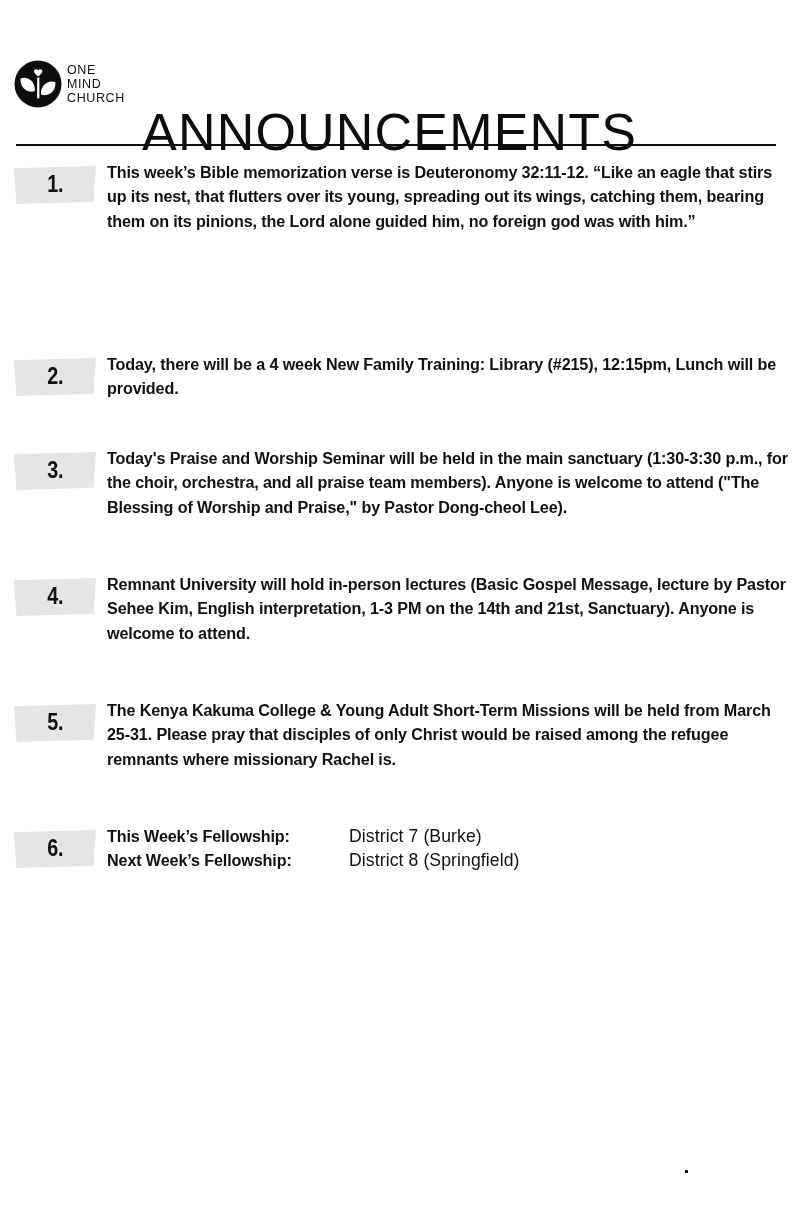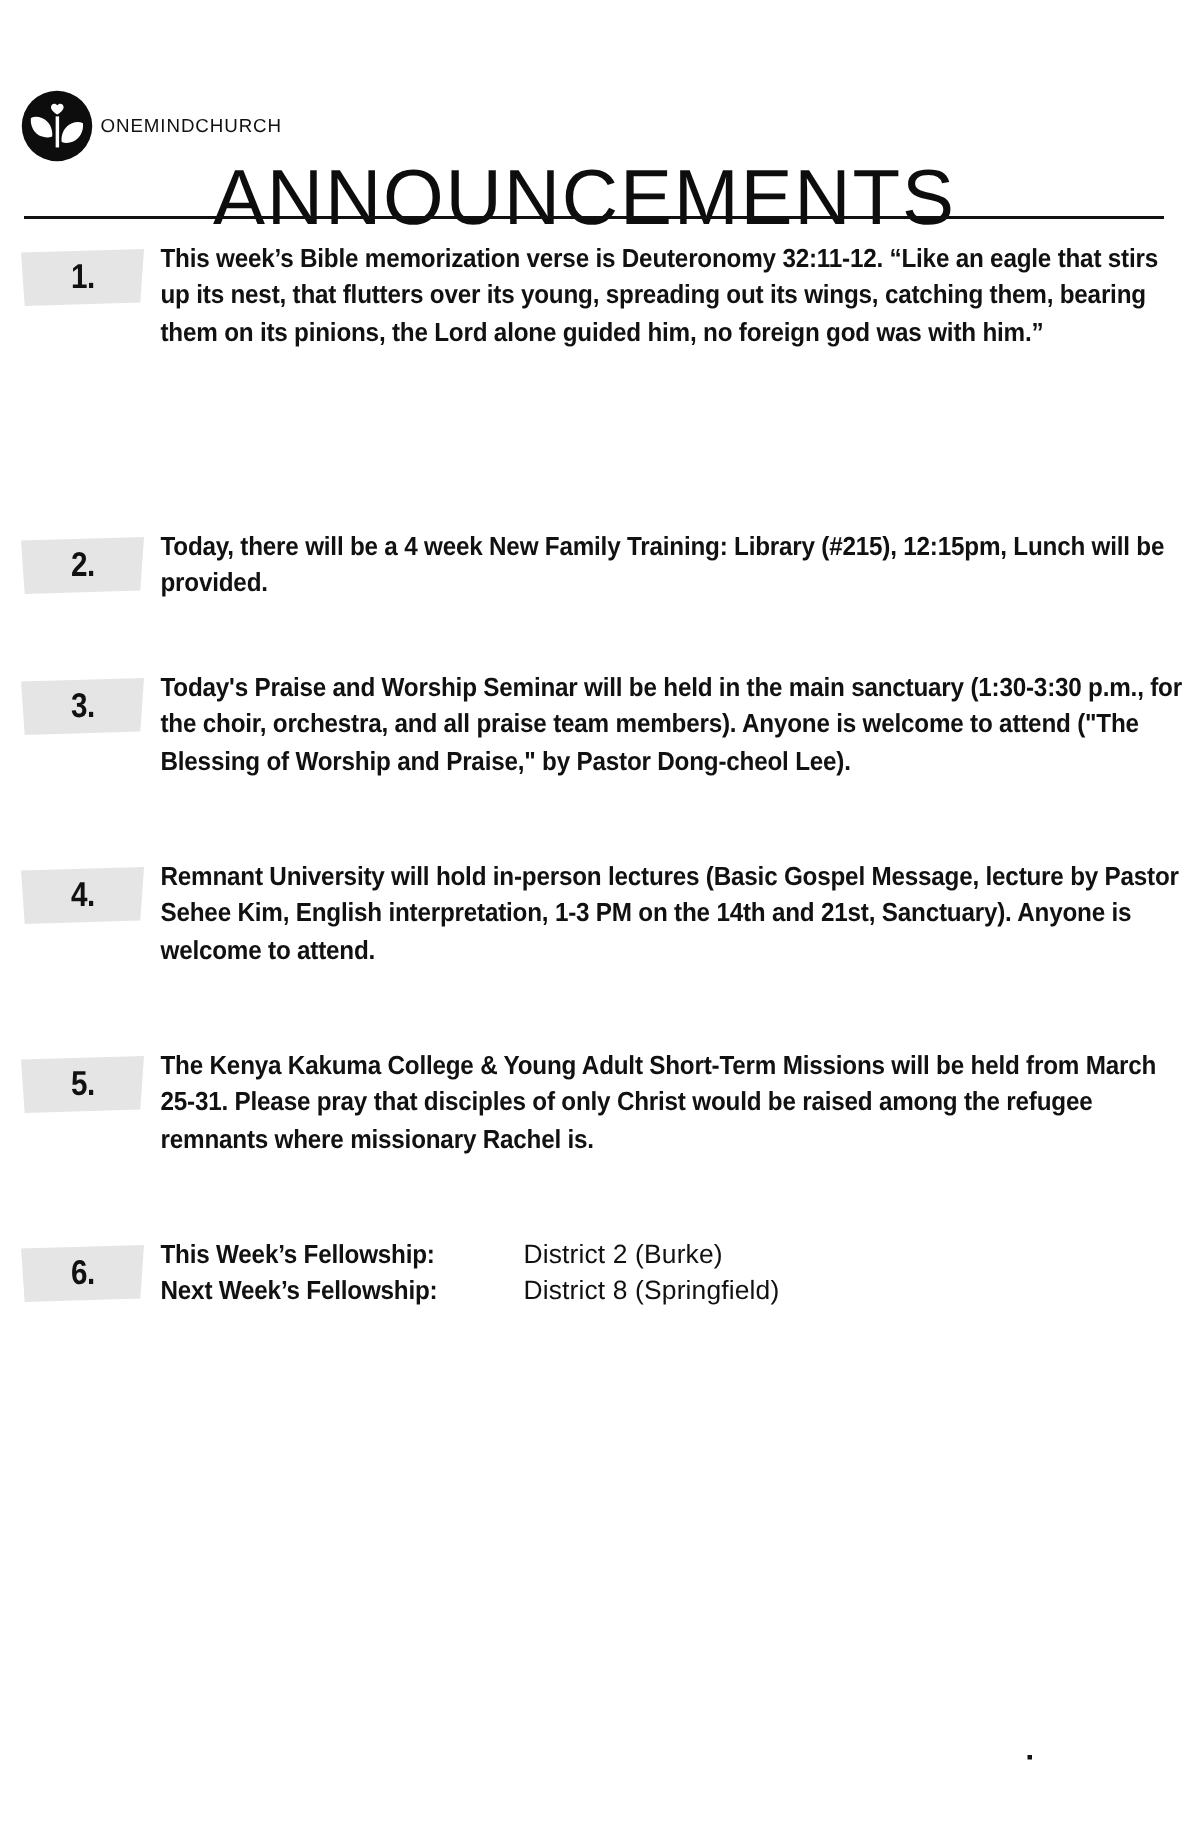--- a/index.html
+++ b/index.html
@@ -45,21 +45,21 @@
 
   .logo-mark {
     width: 48px;
     height: 48px;
     flex: 0 0 48px;
     display: block;
   }
 
   .logo-words {
     display: flex;
-    flex-direction: row;
+    flex-direction: column;
     justify-content: center;
     line-height: 1.12;
   }
   .logo-words span {
     font-family: "Liberation Sans", sans-serif;
     font-size: 12.5px;
     letter-spacing: 0.6px;
     color: #111111;
     font-weight: 400;
     white-space: nowrap;
@@ -246,21 +246,21 @@
       <div class="body">The Kenya Kakuma College &amp; Young Adult Short-Term Missions will be held from March 25-31. Please pray that disciples of only Christ would be raised among the refugee remnants where missionary Rachel is.</div>
     </div>
 
     <div class="item" style="min-height:60px; margin-top:24px;">
       <div class="badge">
         <span class="badge-num">6.</span>
       </div>
       <div class="fellowship">
         <div class="fellow-row">
           <span class="fellow-label">This Week’s Fellowship:</span>
-          <span class="fellow-value">District 2 (Burke)</span>
+          <span class="fellow-value">District 7 (Burke)</span>
         </div>
         <div class="fellow-row">
           <span class="fellow-label">Next Week’s Fellowship:</span>
           <span class="fellow-value">District 8 (Springfield)</span>
         </div>
       </div>
     </div>
 
   </div>
 

